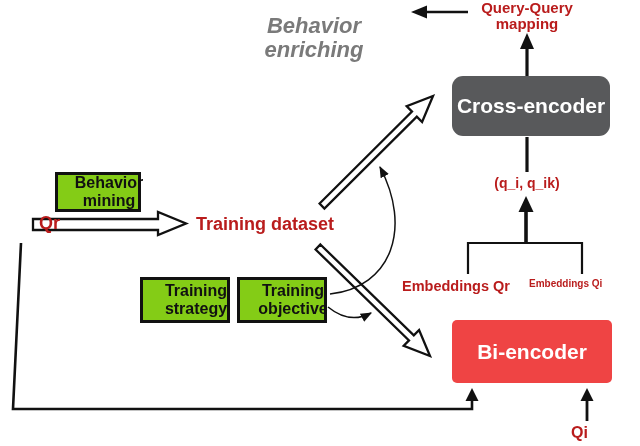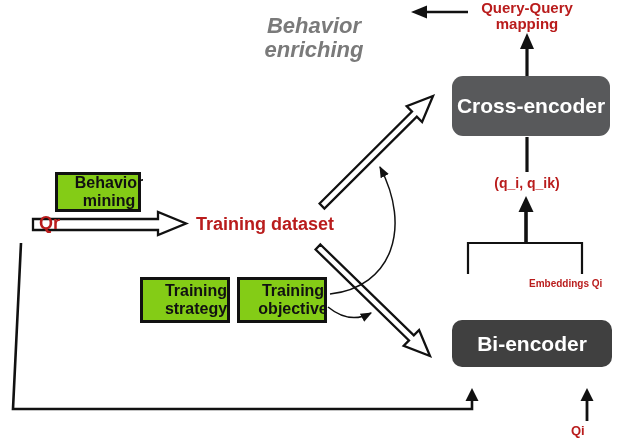--- a/index.html
+++ b/index.html
@@ -16,21 +16,21 @@
   .small-box{
     position:absolute;box-sizing:border-box;border:3px solid #111;background:#84cc16;
     display:flex;align-items:center;justify-content:center;text-align:center;
     font-weight:bold;font-size:16px;line-height:1.15;color:#111;white-space:pre-line;padding-left:22px;
   }
   .encoder{
     position:absolute;box-sizing:border-box;color:#fff;font-weight:bold;
     display:flex;align-items:center;justify-content:center;font-size:21px;
   }
   #cross-encoder{left:452px;top:76px;width:158px;height:60px;background:#58595b;border-radius:11px;}
-  #bi-encoder{left:452px;top:320px;width:160px;height:47px;background:#404040;border-radius:10px;}
+  #bi-encoder{left:452px;top:320px;width:160px;height:63px;background:#ef4444;border-radius:5px;}
 </style>
 </head>
 <body>
 
 <div id="figure">
 
   <svg id="wires" viewBox="0 0 640 446" xmlns="http://www.w3.org/2000/svg">
     <defs>
       <marker id="mthin" viewBox="0 0 10 10" refX="8.5" refY="5" markerWidth="8" markerHeight="8" orient="auto-start-reverse">
         <path d="M0,1.2 L9.5,5 L0,8.8 z" fill="#111"></path>
@@ -92,19 +92,20 @@
   <div class="small-box" style="left:140px;top:277px;width:90px;height:46px;">Training
 strategy</div>
 
   <div class="small-box" style="left:237px;top:277px;width:90px;height:46px;">Training
 objective</div>
 
   <div class="encoder" id="cross-encoder">Cross-encoder</div>
 
   <div class="label center" style="left:477px;top:176px;width:100px;font-size:14px;">(q_i, q_ik)</div>
 
+  <div class="label" style="left:402px;top:279px;font-size:14.5px;">Embeddings Qr</div>
 
   <div class="label" style="left:529px;top:279px;font-size:10px;">Embeddings Qi</div>
 
   <div class="encoder" id="bi-encoder">Bi-encoder</div>
 
-  <div class="label" style="left:571px;top:424px;font-size:13px;">Qi</div>
+  <div class="label" style="left:571px;top:424px;font-size:16px;">Qi</div>
 </div>
 
 </body></html>

